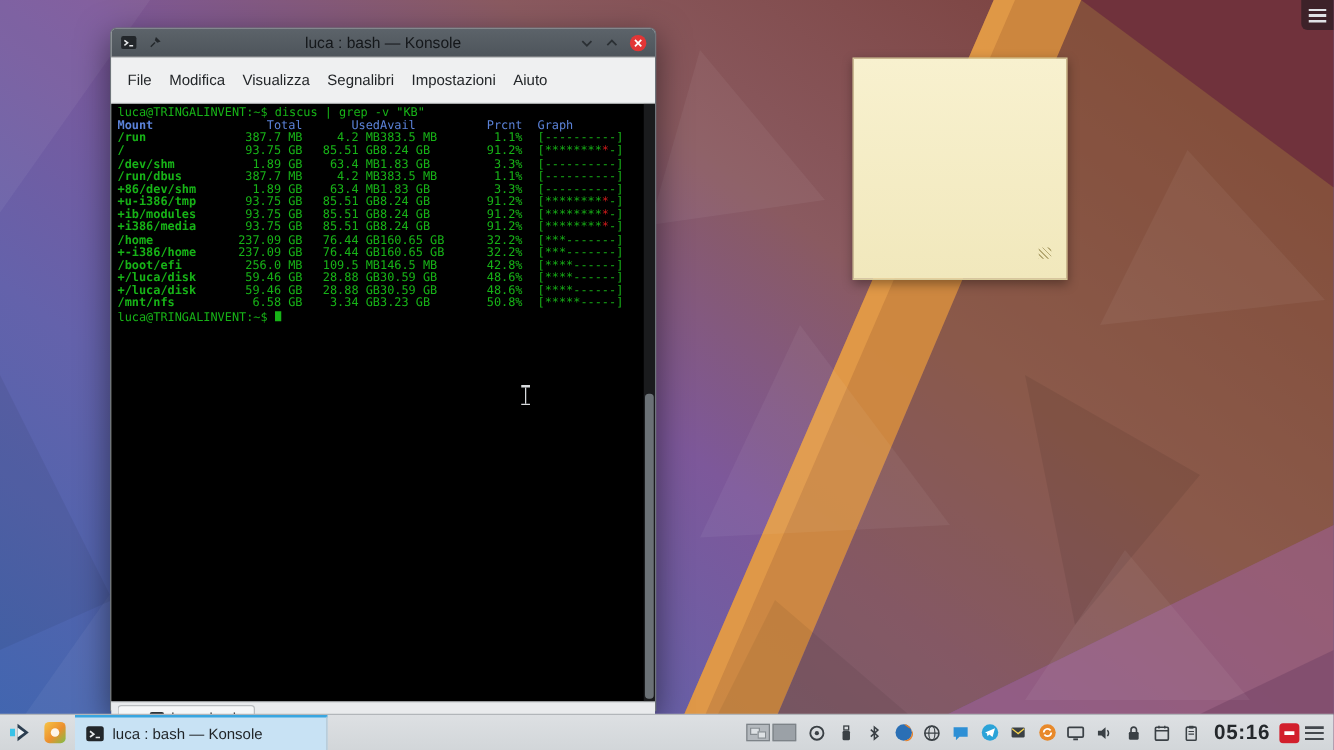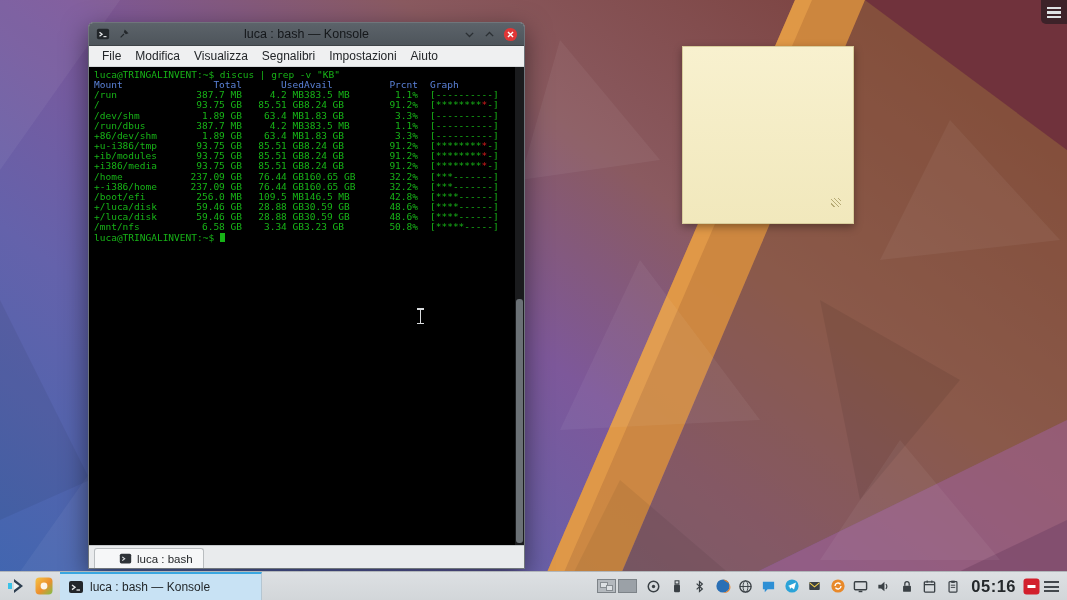--- a/index.html
+++ b/index.html
@@ -30,31 +30,31 @@
             box-shadow:0 8px 26px rgba(0,0,0,.5); background:#eff0f1; }
   .titlebar { height:23px; background:linear-gradient(#5c636a, #4e555b);
               border-radius:4px 4px 0 0; position:relative;
               display:flex; align-items:center; border-bottom:1px solid #3e4347; }
   .title-left { display:flex; align-items:center; gap:8px; padding-left:7px; z-index:1; }
   .title-text { position:absolute; left:0; right:0; text-align:center;
                 font-size:12.5px; color:#14171a; pointer-events:none; }
   .title-right { margin-left:auto; display:flex; align-items:center; gap:7px; padding-right:6px; z-index:1; }
   .tbtn { display:flex; align-items:center; justify-content:center; cursor:default; }
 
-  .menubar { height:21px; background:#eff0f1; display:flex; align-items:center;
+  .menubar { height:37px; background:#eff0f1; display:flex; align-items:center;
              padding-left:6px; border-bottom:1px solid #d6d9db;text-align:right; }
   .menu-item { font-size:12px; color:#232629; padding:3px 7px; }
 
   .term-wrap { position:relative; height:478px; background:#000; overflow:hidden; }
   .term { font-family:"DejaVu Sans Mono", monospace; font-size:9.5px; line-height:10.15px;
           color:#17b317; padding:3px 10px 0 5px; }
   .pline { white-space:nowrap; }
   .cmd { margin-left:5.7px; }
   .trow { display:flex; white-space:pre; }
-  .trow > span:nth-child(1){ width:86px; }
+  .trow > span:nth-child(1){ width:86px;font-weight:bold; }
   .trow > span:nth-child(2){ width:62px; text-align:right; }
   .trow > span:nth-child(3){ width:62px; text-align:right; }
   .trow > span:nth-child(4){ width:68px; text-align:left; }
   .trow > span:nth-child(5){ width:46px; text-align:right; }
   .trow > span:nth-child(6){ margin-left:12px; }
   .thead > span { color:#5b82d8; }
   .hotstar { color:#d81c1c; font-weight:normal; }
   .cursor { display:inline-block; width:5px; height:8.5px; background:#17b317;
             margin-left:5.7px; vertical-align:-1px; }
 

